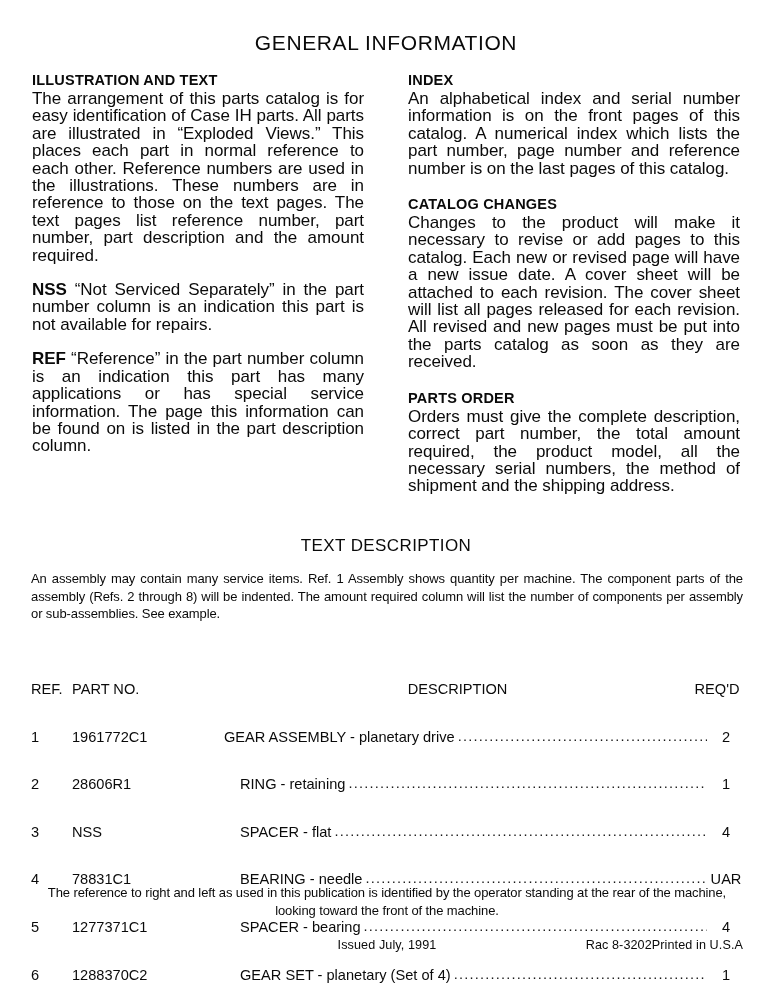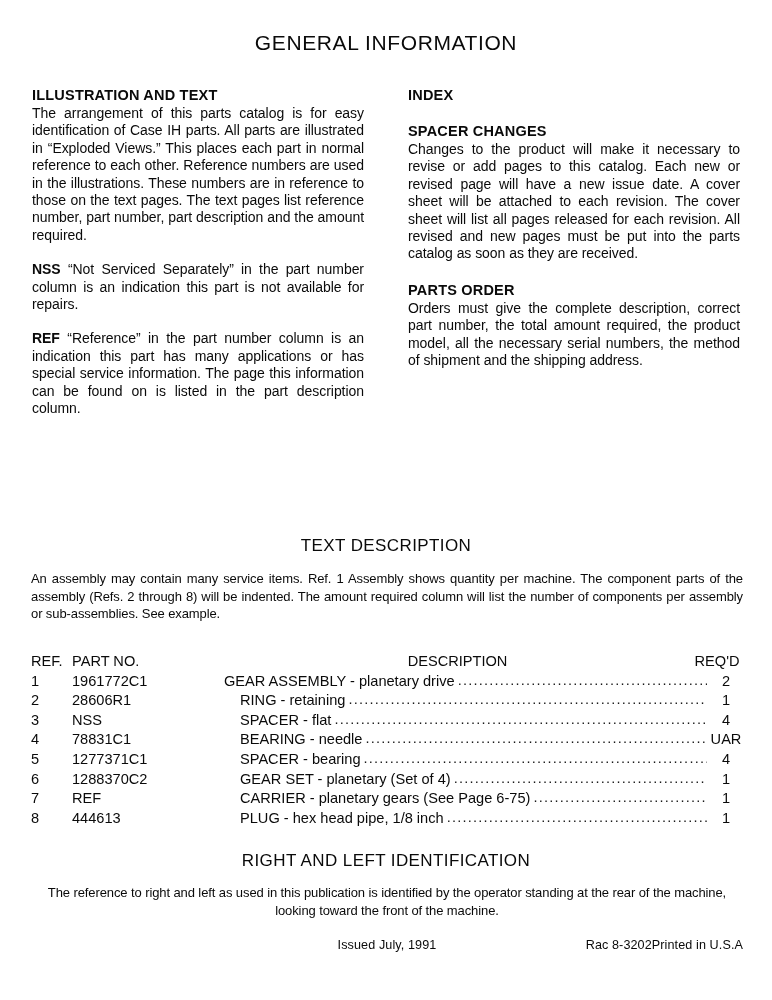--- a/index.html
+++ b/index.html
@@ -34,21 +34,21 @@
     font-size: 21px;
     letter-spacing: 0.6px;
     font-weight: 400;
     font-family: "Liberation Sans", sans-serif;
   }
 
   
   .columns {
     position: absolute;
     left: 32px;
-    top: 87px;
+    top: 72px;
     width: 708px;
     display: flex;
     gap: 44px;
   }
   .col {
     width: 333px;
   }
 
   .sec-head {
     font-size: 14.5px;
@@ -56,21 +56,21 @@
     letter-spacing: 0.2px;
     margin: 0 0 1px 0;
     line-height: 17px;
   }
   .sec-head.spaced {
     margin-top: 19px;
   }
 
   p.body {
     margin: 0;
-    font-size: 14px;
+    font-size: 17px;
     line-height: 17.4px;
     text-align: justify;
     text-justify: inter-word;
     letter-spacing: -0.05px;
   }
   p.body + p.body {
     margin-top: 17px;
   }
   p.body .lead {
     font-weight: bold;
@@ -119,20 +119,21 @@
   .c-part {
     width: 152px;
     flex: 0 0 152px;
   }
   .c-desc {
     flex: 1 1 auto;
     position: relative;
     overflow: hidden;
     display: flex;
     align-items: baseline;
+    margin-top: 28px;
   }
   .c-desc .dtext {
     flex: 0 0 auto;
   }
   .c-desc .leader {
     flex: 1 1 auto;
     overflow: hidden;
     white-space: nowrap;
     font-size: 14.6px;
     letter-spacing: 1.2px;
@@ -225,22 +226,23 @@
       <p class="body"><span class="lead">NSS</span><span> “Not Serviced Separately” in the part number column is an indication this part is not available for repairs.</span></p>
 
 
       <p class="body"><span class="lead">REF</span><span> “Reference” in the part number column is an indication this part has many applications or has special service information. The page this information can be found on is listed in the part description column.</span></p>
 
     </div>
 
     <div class="col">
 
       <div class="sec-head">INDEX</div>
-
-      <div class="sec-head spaced">SPACER CHANGES</div>
+      <p class="body"><span>An alphabetical index and serial number information is on the front pages of this catalog. A numerical index which lists the part number, page number and reference number is on the last pages of this catalog.</span></p>
+
+      <div class="sec-head spaced">CATALOG CHANGES</div>
       <p class="body"><span>Changes to the product will make it necessary to revise or add pages to this catalog. Each new or revised page will have a new issue date. A cover sheet will be attached to each revision. The cover sheet will list all pages released for each revision. All revised and new pages must be put into the parts catalog as soon as they are received.</span></p>
 
       <div class="sec-head spaced">PARTS ORDER</div>
       <p class="body"><span>Orders must give the complete description, correct part number, the total amount required, the product model, all the necessary serial numbers, the method of shipment and the shipping address.</span></p>
 
     </div>
   </div>
 
   <div class="td-title">TEXT DESCRIPTION</div>
   <p class="td-para">An assembly may contain many service items. Ref. 1 Assembly shows quantity per machine. The component parts of the assembly (Refs. 2 through 8) will be indented. The amount required column will list the number of components per assembly or sub-assemblies. See example.</p>
@@ -323,21 +325,20 @@
           <div class="c-part">444613</div>
           <div class="c-desc">
             <span class="dtext">PLUG - hex head pipe, 1/8 inch </span>
             <span class="leader">.........................................................................................</span>
           </div>
           <div class="c-qty">1</div>
         </div>
       </div>
   </div>
 
-  <div class="rl-title">RIGHT AND LEFT IDENTIFICATION</div>
   <p class="rl-para">The reference to right and left as used in this publication is identified by the operator standing at the rear of the machine, looking toward the front of the machine.</p>
 
   <div class="footer">
     <div class="f-left">Rac 8-3202</div>
     <div class="f-center">Issued July, 1991</div>
     <div class="f-right">Printed in U.S.A</div>
   </div>
 
 </div>
 

